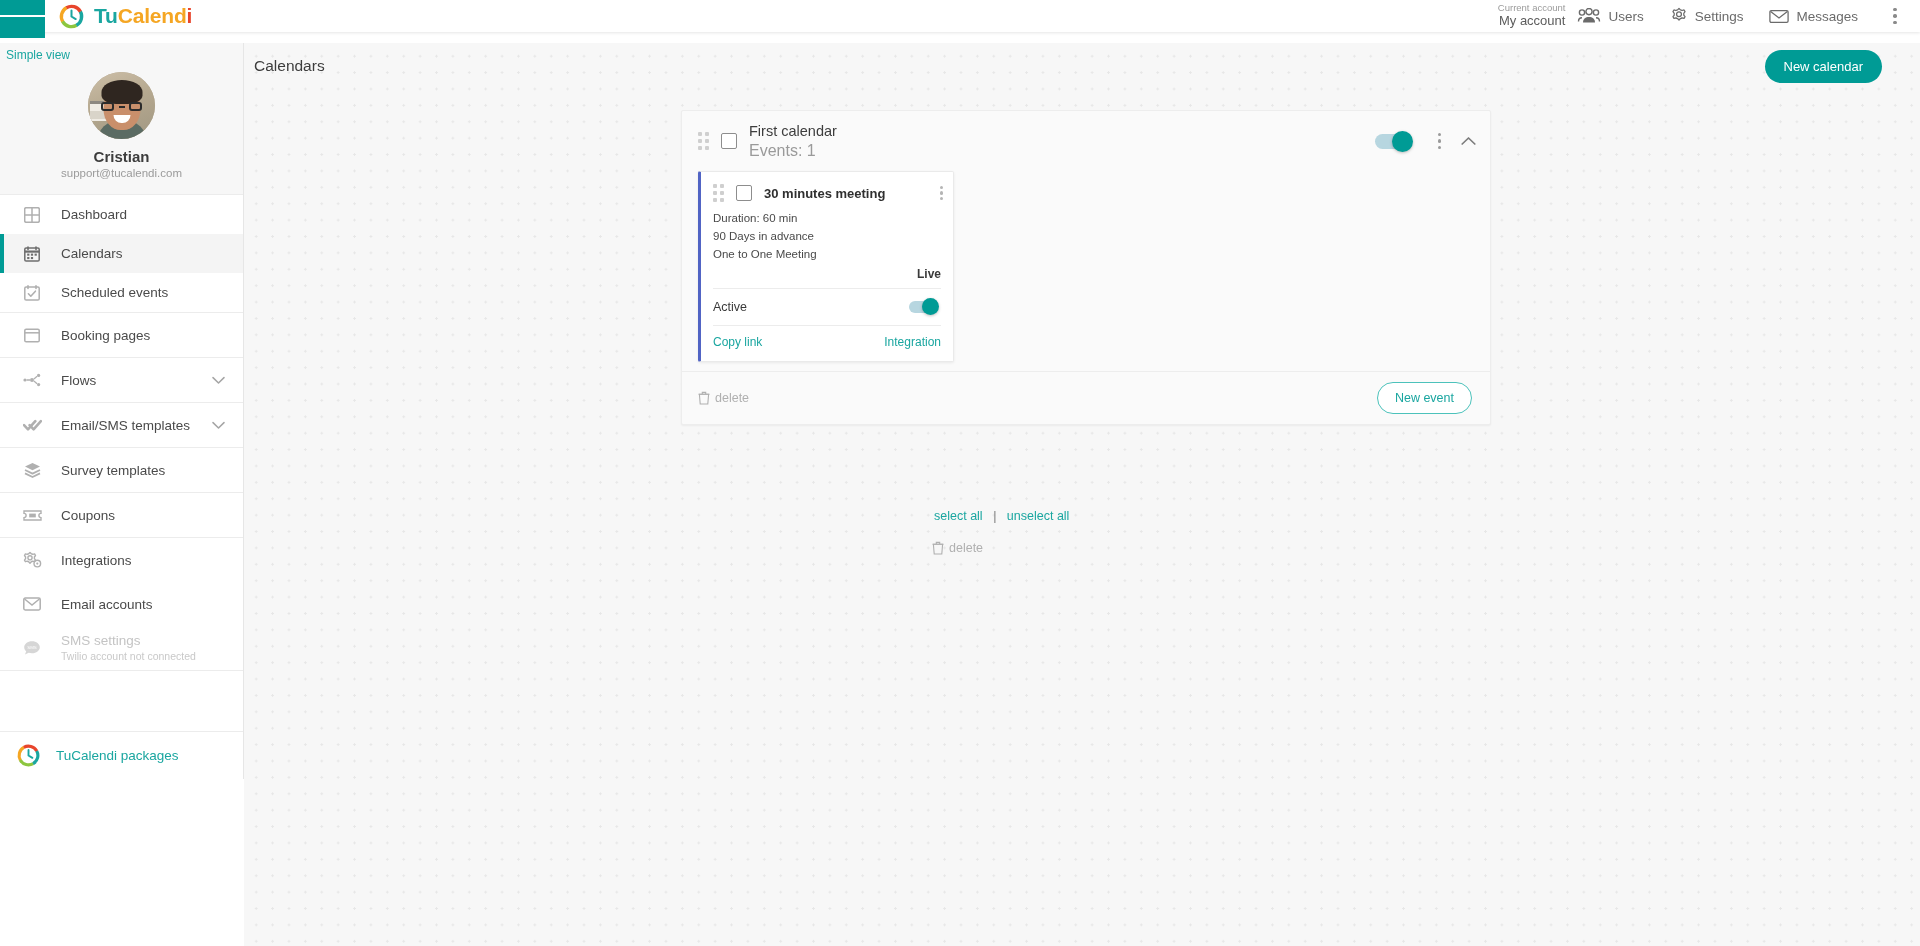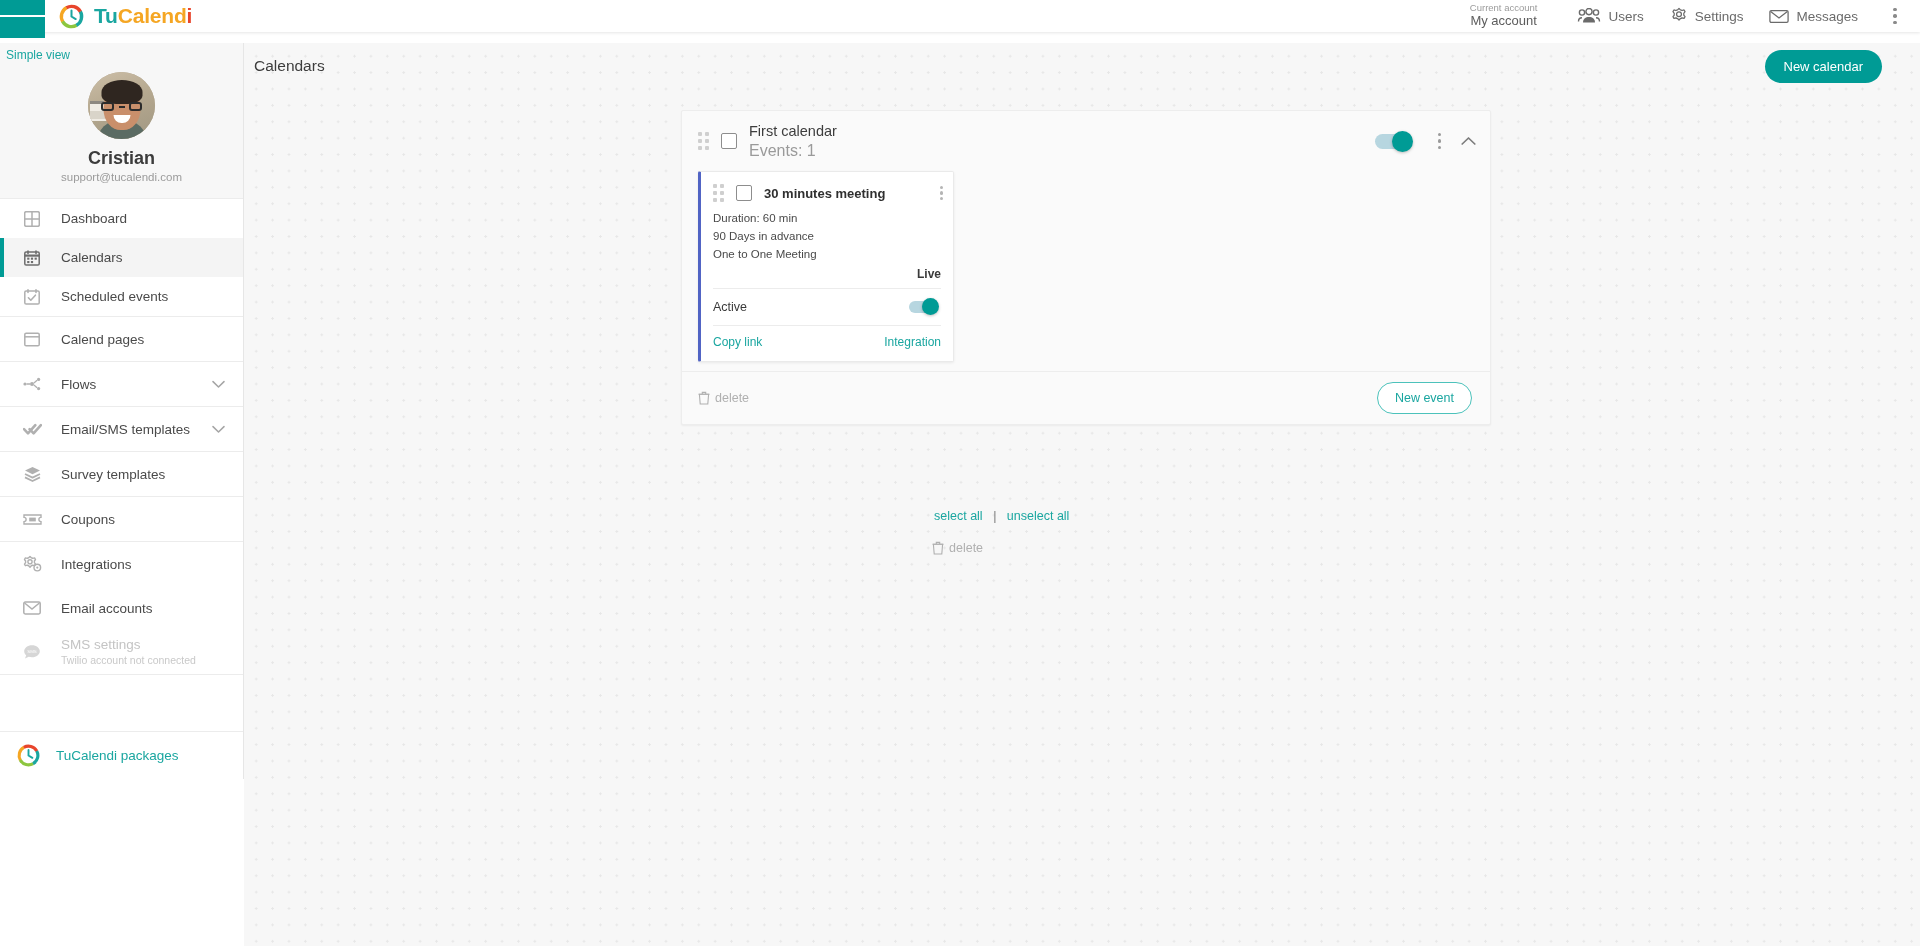--- a/index.html
+++ b/index.html
@@ -33,21 +33,21 @@
   }
   .logo-text .t-tu { color: #1aa6a0; }
   .logo-text .t-cal { color: #f5a623; }
   .logo-text .t-i { color: #e8452c; }
 
   .topbar-right {
     margin-left: auto; display: flex; align-items: center; height: 43px;
     padding-right: 10px;
   }
   .acct {
-    text-align: center; margin-right: 40px; line-height: 1.15;
+    text-align: right; margin-right: 12px; line-height: 1.15;
   }
   .acct .acct-label { font-size: 9.5px; color: #9b9b9b; }
   .acct .acct-name { font-size: 13px; color: #5c5c5c; }
   .tb-item {
     display: flex; align-items: center; margin-right: 26px; cursor: pointer;
     color: #6b6b6b; font-size: 13.5px;
   }
   .tb-item svg { margin-right: 7px; }
   .kebab-top {
     width: 22px; height: 43px; display: flex; flex-direction: column;
@@ -78,21 +78,21 @@
   .avatar .bg-wall { position:absolute; inset:0; background: linear-gradient(160deg,#cdbfa8 0%, #b5a88f 45%, #a09782 100%); }
   .avatar .shelf { position:absolute; left:2px; top:44%; width:26px; height:20px; background:#f0ece4; border-top:3px solid #8d8880; }
   .avatar .shelf2 { position:absolute; left:2px; top:58%; width:24px; height:8px; background:#d9d4c9; }
   .avatar .shirt { position:absolute; left:50%; transform:translateX(-50%); bottom:-6px; width:52px; height:26px; border-radius:26px 26px 0 0; background:#5b6b63; }
   .avatar .head { position:absolute; left:50%; transform:translateX(-50%); top:13px; width:37px; height:45px; border-radius:50% 50% 46% 46%; background:#c98f6b; }
   .avatar .hair { position:absolute; left:50%; transform:translateX(-50%); top:8px; width:41px; height:24px; border-radius:50% 50% 36% 36%; background:#2f2620; }
   .avatar .glass { position:absolute; top:30px; width:13px; height:9px; border:2px solid #2b2b2b; border-radius:3px; }
   .avatar .glass.l { left:13px; } .avatar .glass.r { right:13px; }
   .avatar .bridge { position:absolute; top:34px; left:50%; transform:translateX(-50%); width:6px; height:2px; background:#2b2b2b; }
   .avatar .smile { position:absolute; top:43px; left:50%; transform:translateX(-50%); width:17px; height:8px; border-radius:0 0 17px 17px; background:#fff; }
-  .p-name { font-size: 18px; font-weight: 700; color: #3c3c3c; }
+  .p-name { font-size: 15px; font-weight: 700; color: #3c3c3c; }
   .p-mail { font-size: 11.5px; color: #9b9b9b; margin-top: 2px; }
 
   .nav { padding-top: 0; }
   .nav-group { border-bottom: 1px solid #ececec; }
   .nav-item {
     display: flex; align-items: center; height: 39px; padding-left: 14px;
     cursor: pointer; position: relative; color: #4a4a4a; font-size: 13.5px;
     border-left: 4px solid transparent;
   }
   .nav-item.active { background: #f4f4f4; border-left-color: #009b95; }
@@ -338,21 +338,21 @@
     </div>
 
     <div class="nav-group">
       <div class="nav-item tall">
         <span class="nav-ico">
           <svg width="16" height="15" viewBox="0 0 16 15">
               <rect x="0.8" y="1.2" width="14.4" height="12.5" rx="1.3" fill="none" stroke="currentColor" stroke-width="1.5"></rect>
               <path d="M0.8 4.8 L15.2 4.8" stroke="currentColor" stroke-width="1.5"></path>
             </svg>
         </span>
-        <span>Calend pages</span>
+        <span>Booking pages</span>
       </div>
     </div>
 
     <div class="nav-group">
       <div class="nav-item tall">
         <span class="nav-ico">
           <svg width="18" height="16" viewBox="0 0 18 16">
               <circle cx="2" cy="8" r="1.6" fill="currentColor"></circle>
               <circle cx="9" cy="8" r="2" fill="currentColor"></circle>
               <circle cx="15.6" cy="3.4" r="1.6" fill="currentColor"></circle>

